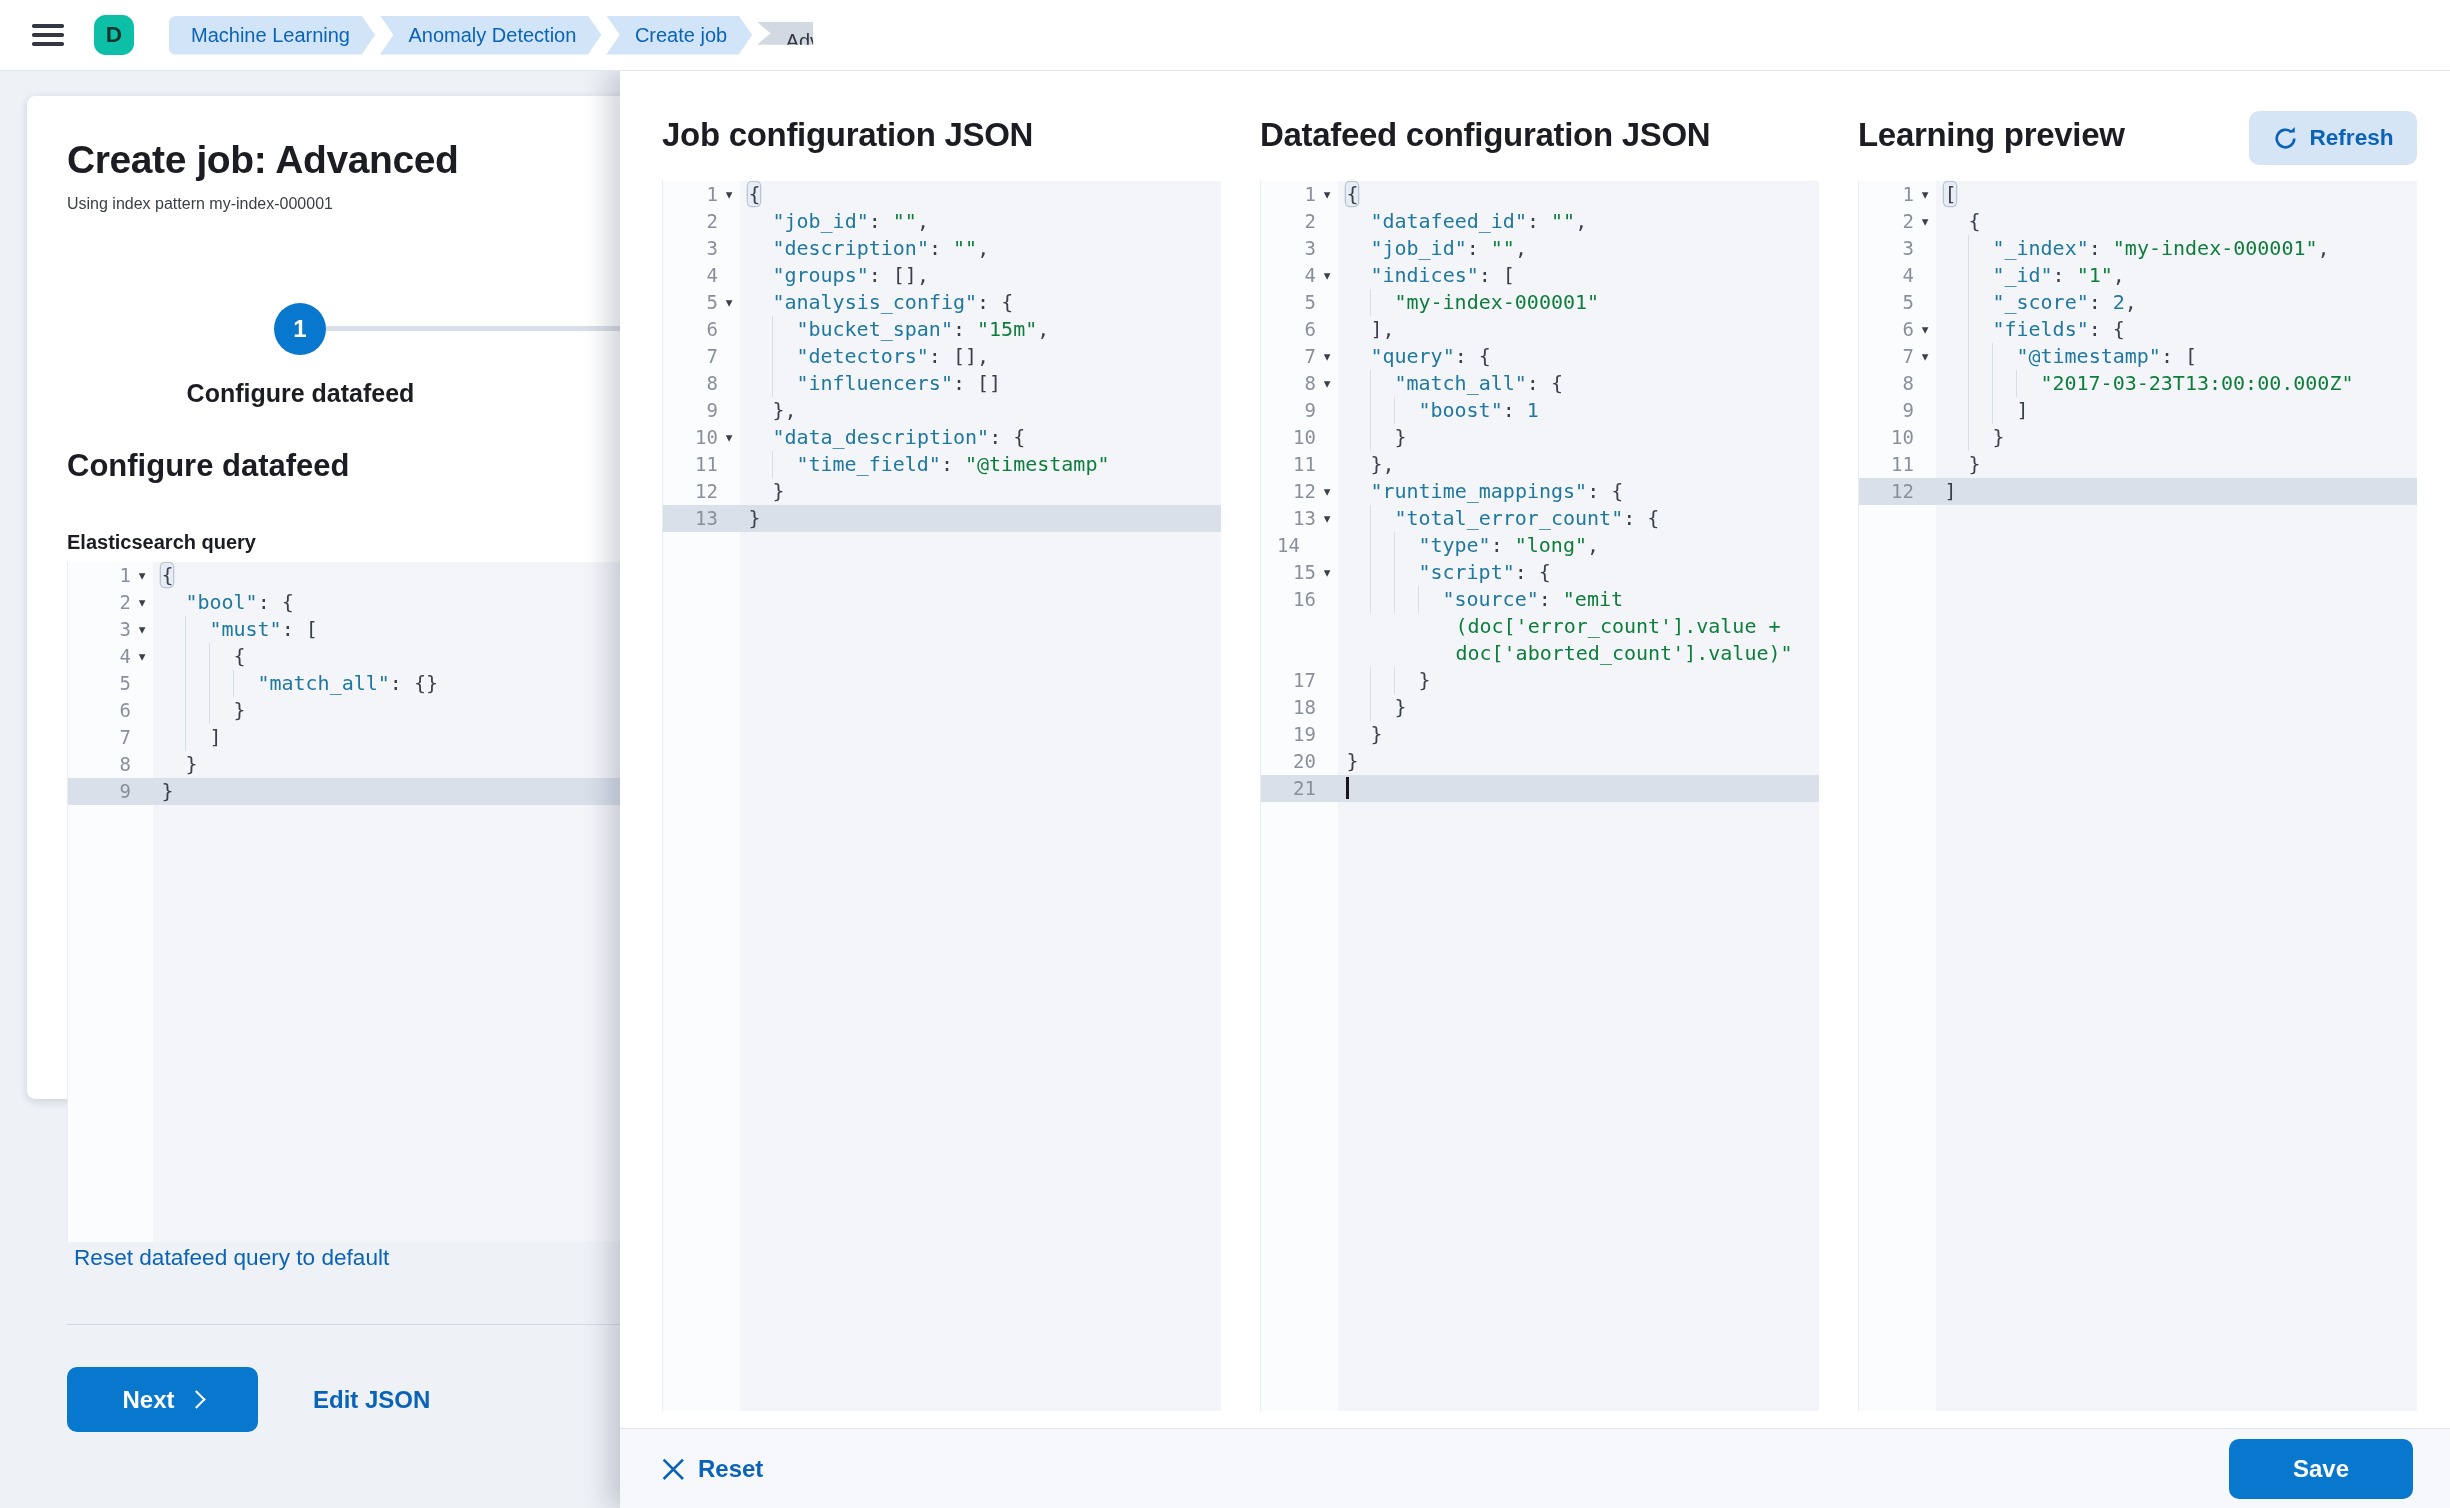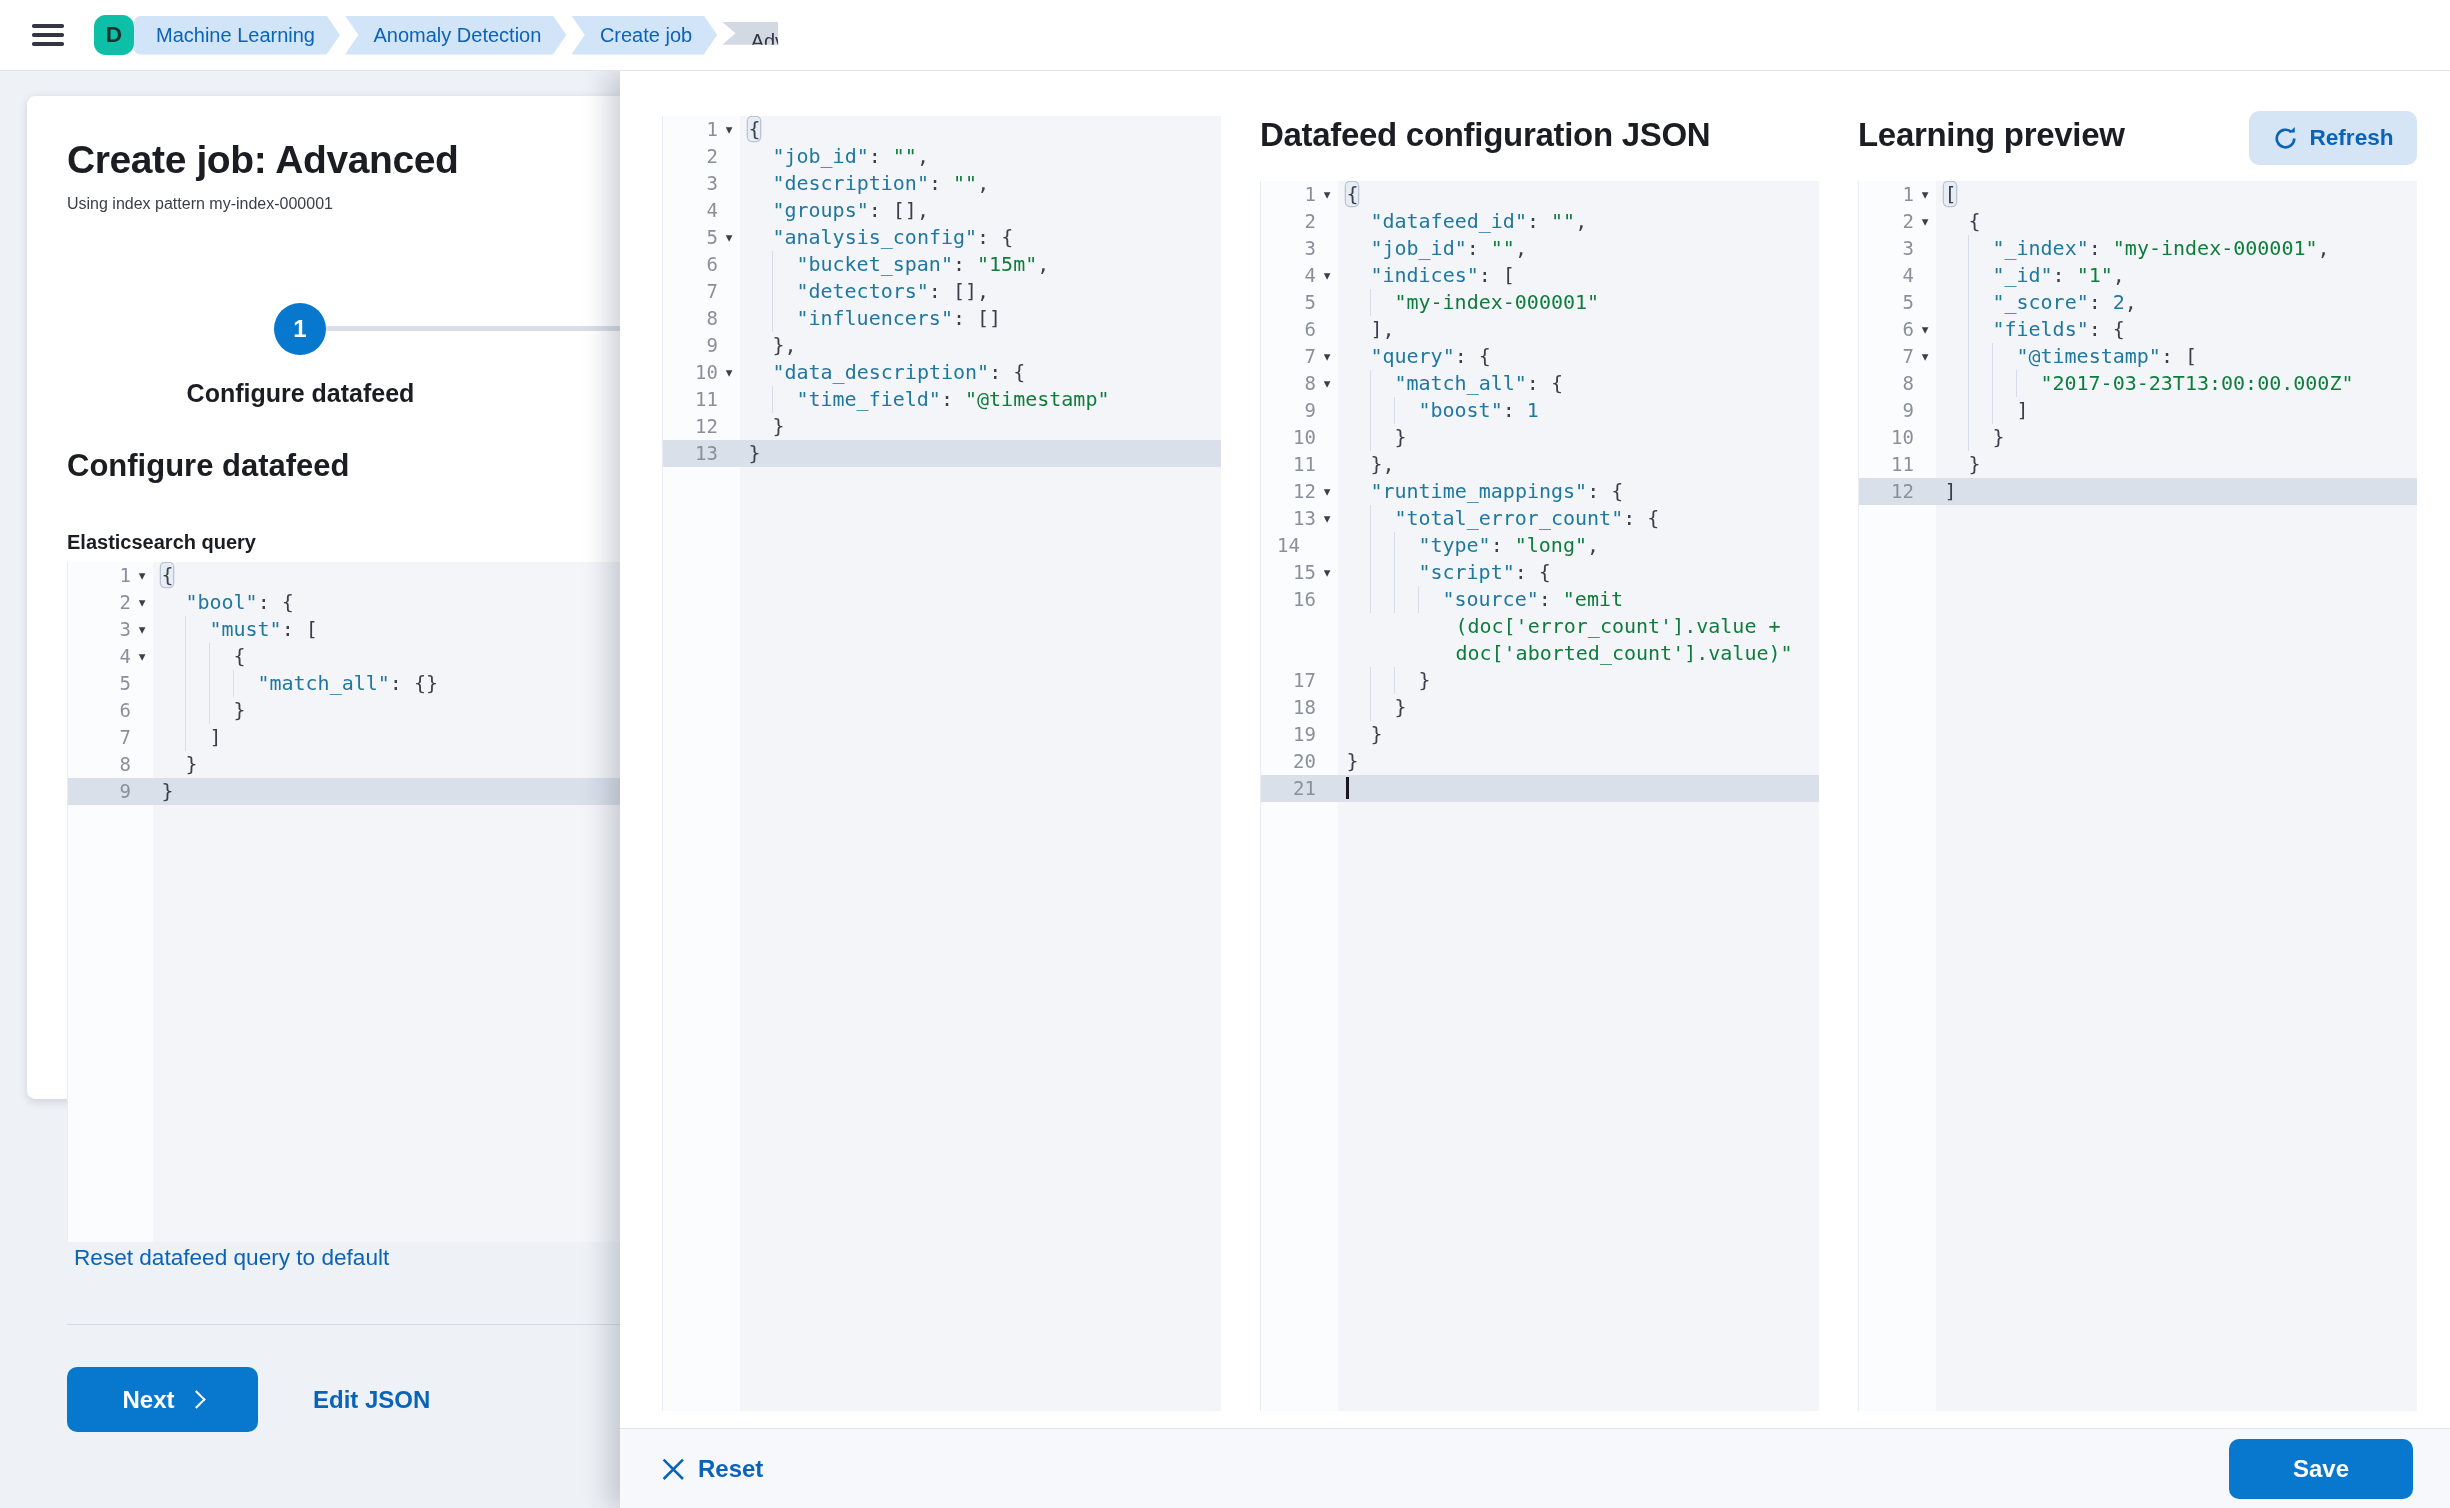--- a/index.html
+++ b/index.html
@@ -5,21 +5,21 @@
   html,body{margin:0;padding:0;background:#EEF1F6;font-family:"Liberation Sans",sans-serif;}
   #screen{position:relative;width:2450px;height:1509px;overflow:hidden;background:#EEF1F6;}
 
   
   .topbar{position:absolute;left:0;top:0;width:100%;height:71px;background:#fff;
     border-bottom:0.8px solid #E0E4EC;display:flex;align-items:center;padding-left:32px;box-sizing:border-box;z-index:40;}
   .burger{width:32px;cursor:pointer;}
   .burger .b{height:4.2px;background:#343741;border-radius:1.7px;margin:5px 0;}
   .avatar{width:40px;height:40px;border-radius:11.7px;background:#0CBFA6;margin-left:30px;
     display:flex;align-items:center;justify-content:center;font-size:22.6px;font-weight:700;color:#15322C;}
-  .crumbs{display:flex;align-items:center;}
+  .crumbs{display:flex;align-items:center;margin-left:35px;}
   .crumb{height:39px;line-height:39px;padding:0 25px 0 28.5px;background:#D2E4F7;color:#0B63B8;
     font-size:20px;font-weight:500;margin-left:5px;
     clip-path:polygon(0 0,calc(100% - 13.4px) 0,100% 50%,calc(100% - 13.4px) 100%,0 100%,13.4px 50%);}
   .crumb.first{clip-path:polygon(0 0,calc(100% - 13.4px) 0,100% 50%,calc(100% - 13.4px) 100%,0 100%);
     border-radius:6.7px 0 0 6.7px;padding-left:22px;margin-left:0;}
   .crumb.cur{background:#D3D9E2;color:#343741;
     clip-path:polygon(0 0,100% 0,100% 100%,0 100%,13.4px 50%);}
 
   
   .card{position:absolute;left:27px;top:96px;width:600px;height:1003px;background:#fff;
@@ -184,20 +184,23 @@
       <span>Next</span>
       <span class="chev"></span>
     </div>
     <div class="btn-editjson">Edit JSON</div>
   </div>
 
   <div class="flyout">
     <div class="fbody">
 
       <div class="col">
+        <div class="colhead">
+          <div class="coltitle">Job configuration JSON</div>
+        </div>
         <div class="ed" id="ed-job">
             <div class="gbg" style="width: 77px;"></div>
             <div class="row">
               <div class="ln" style="width: 77px;">
                 <span class="num">1</span>
                 <span class="arr">▾</span>
               </div>
               <div class="code"><span class="c-m">{</span></div>
             </div>
             <div class="row">

